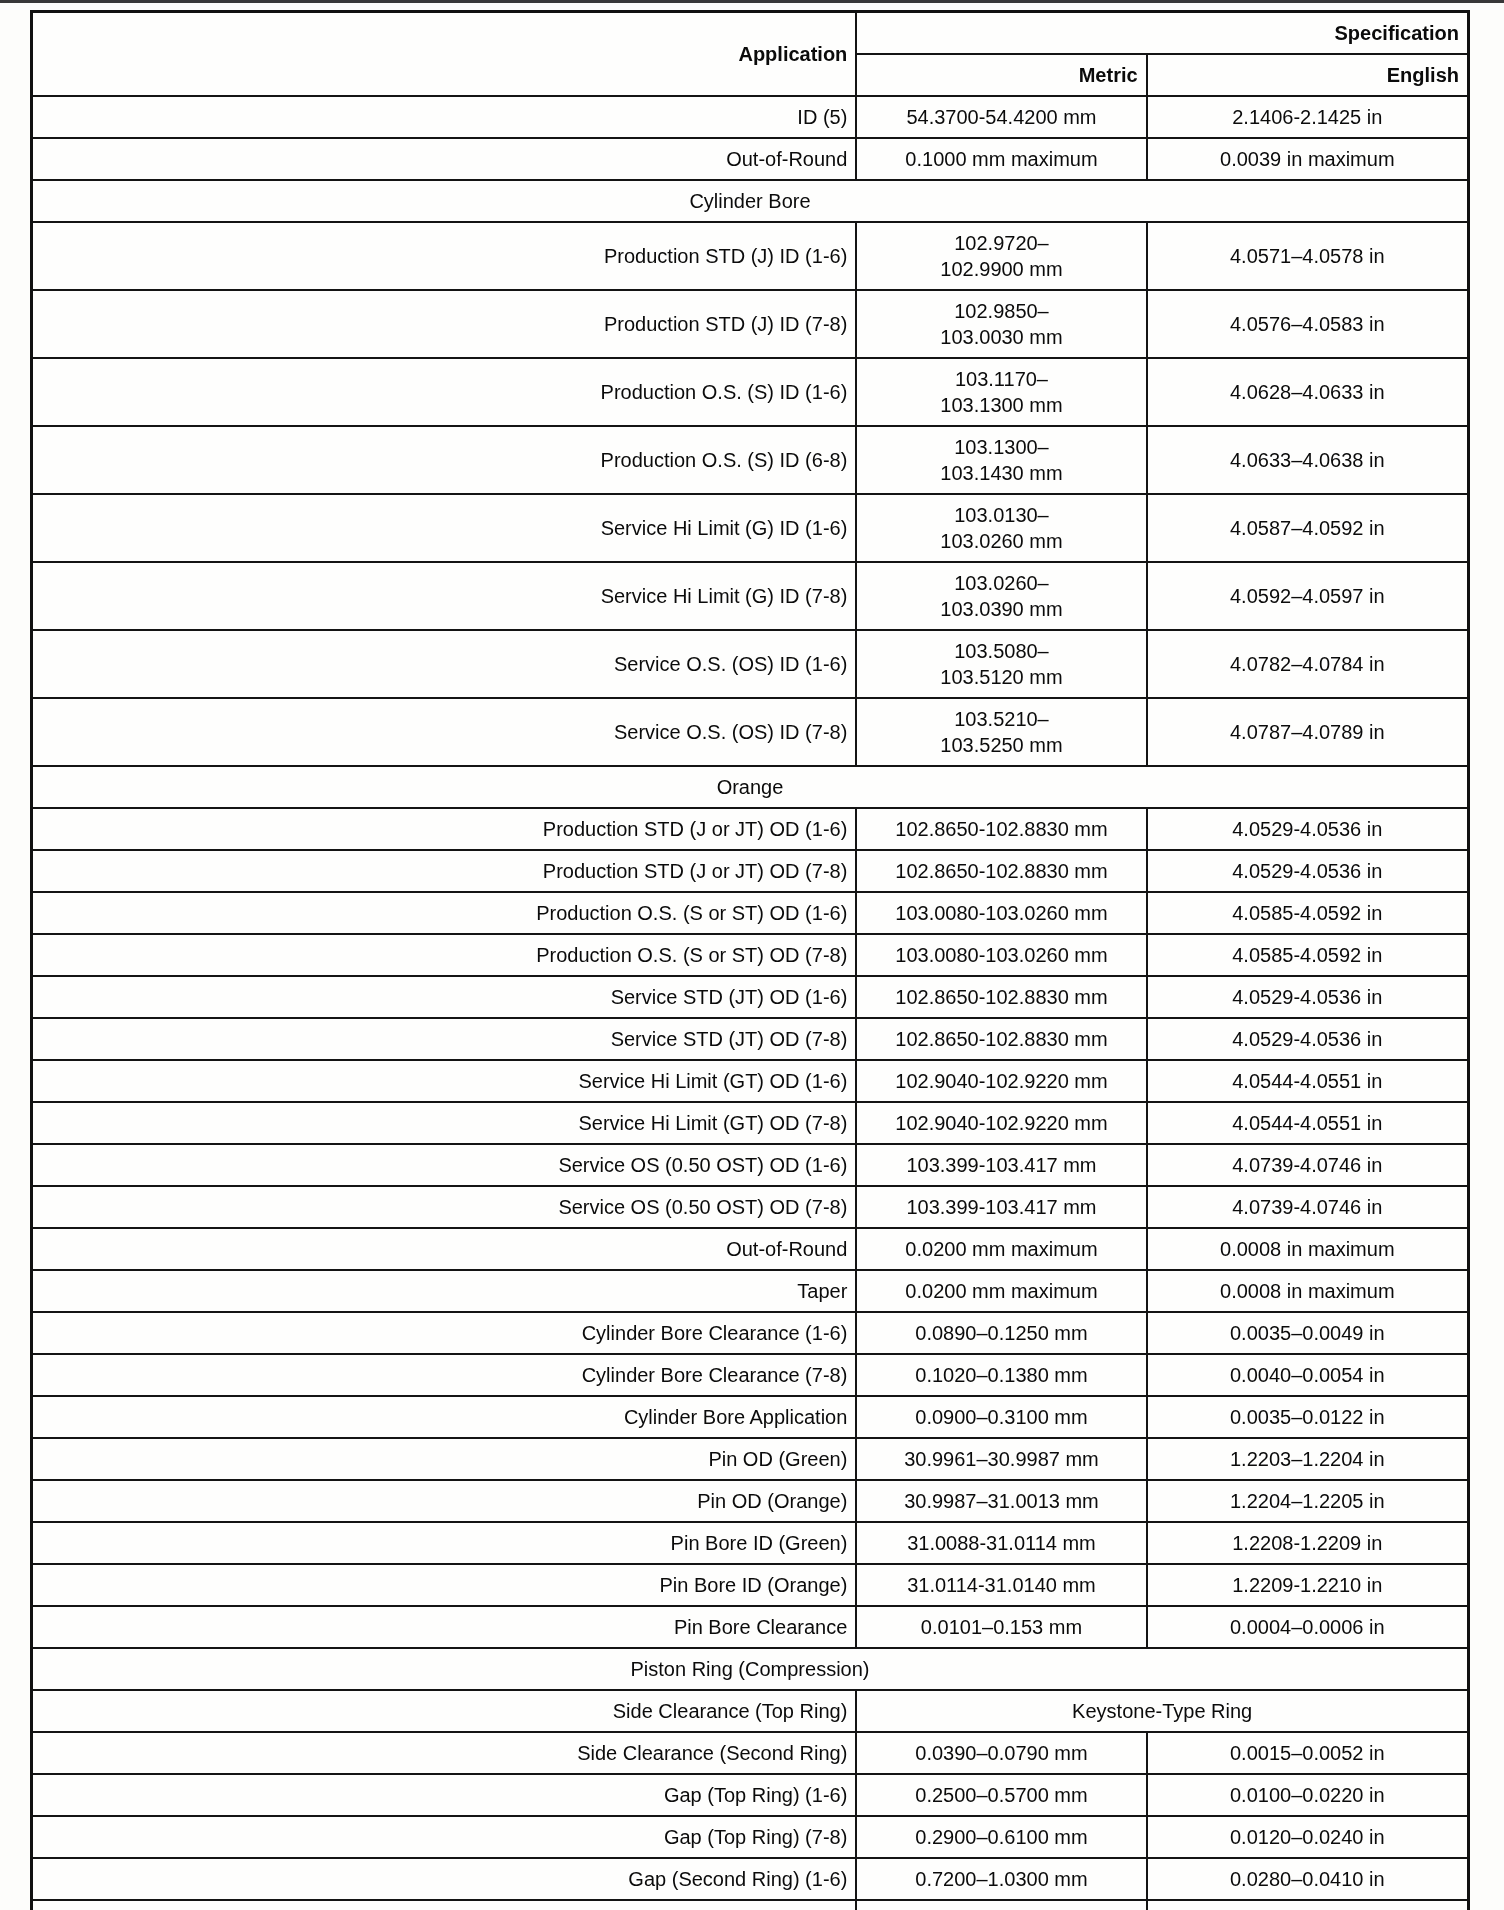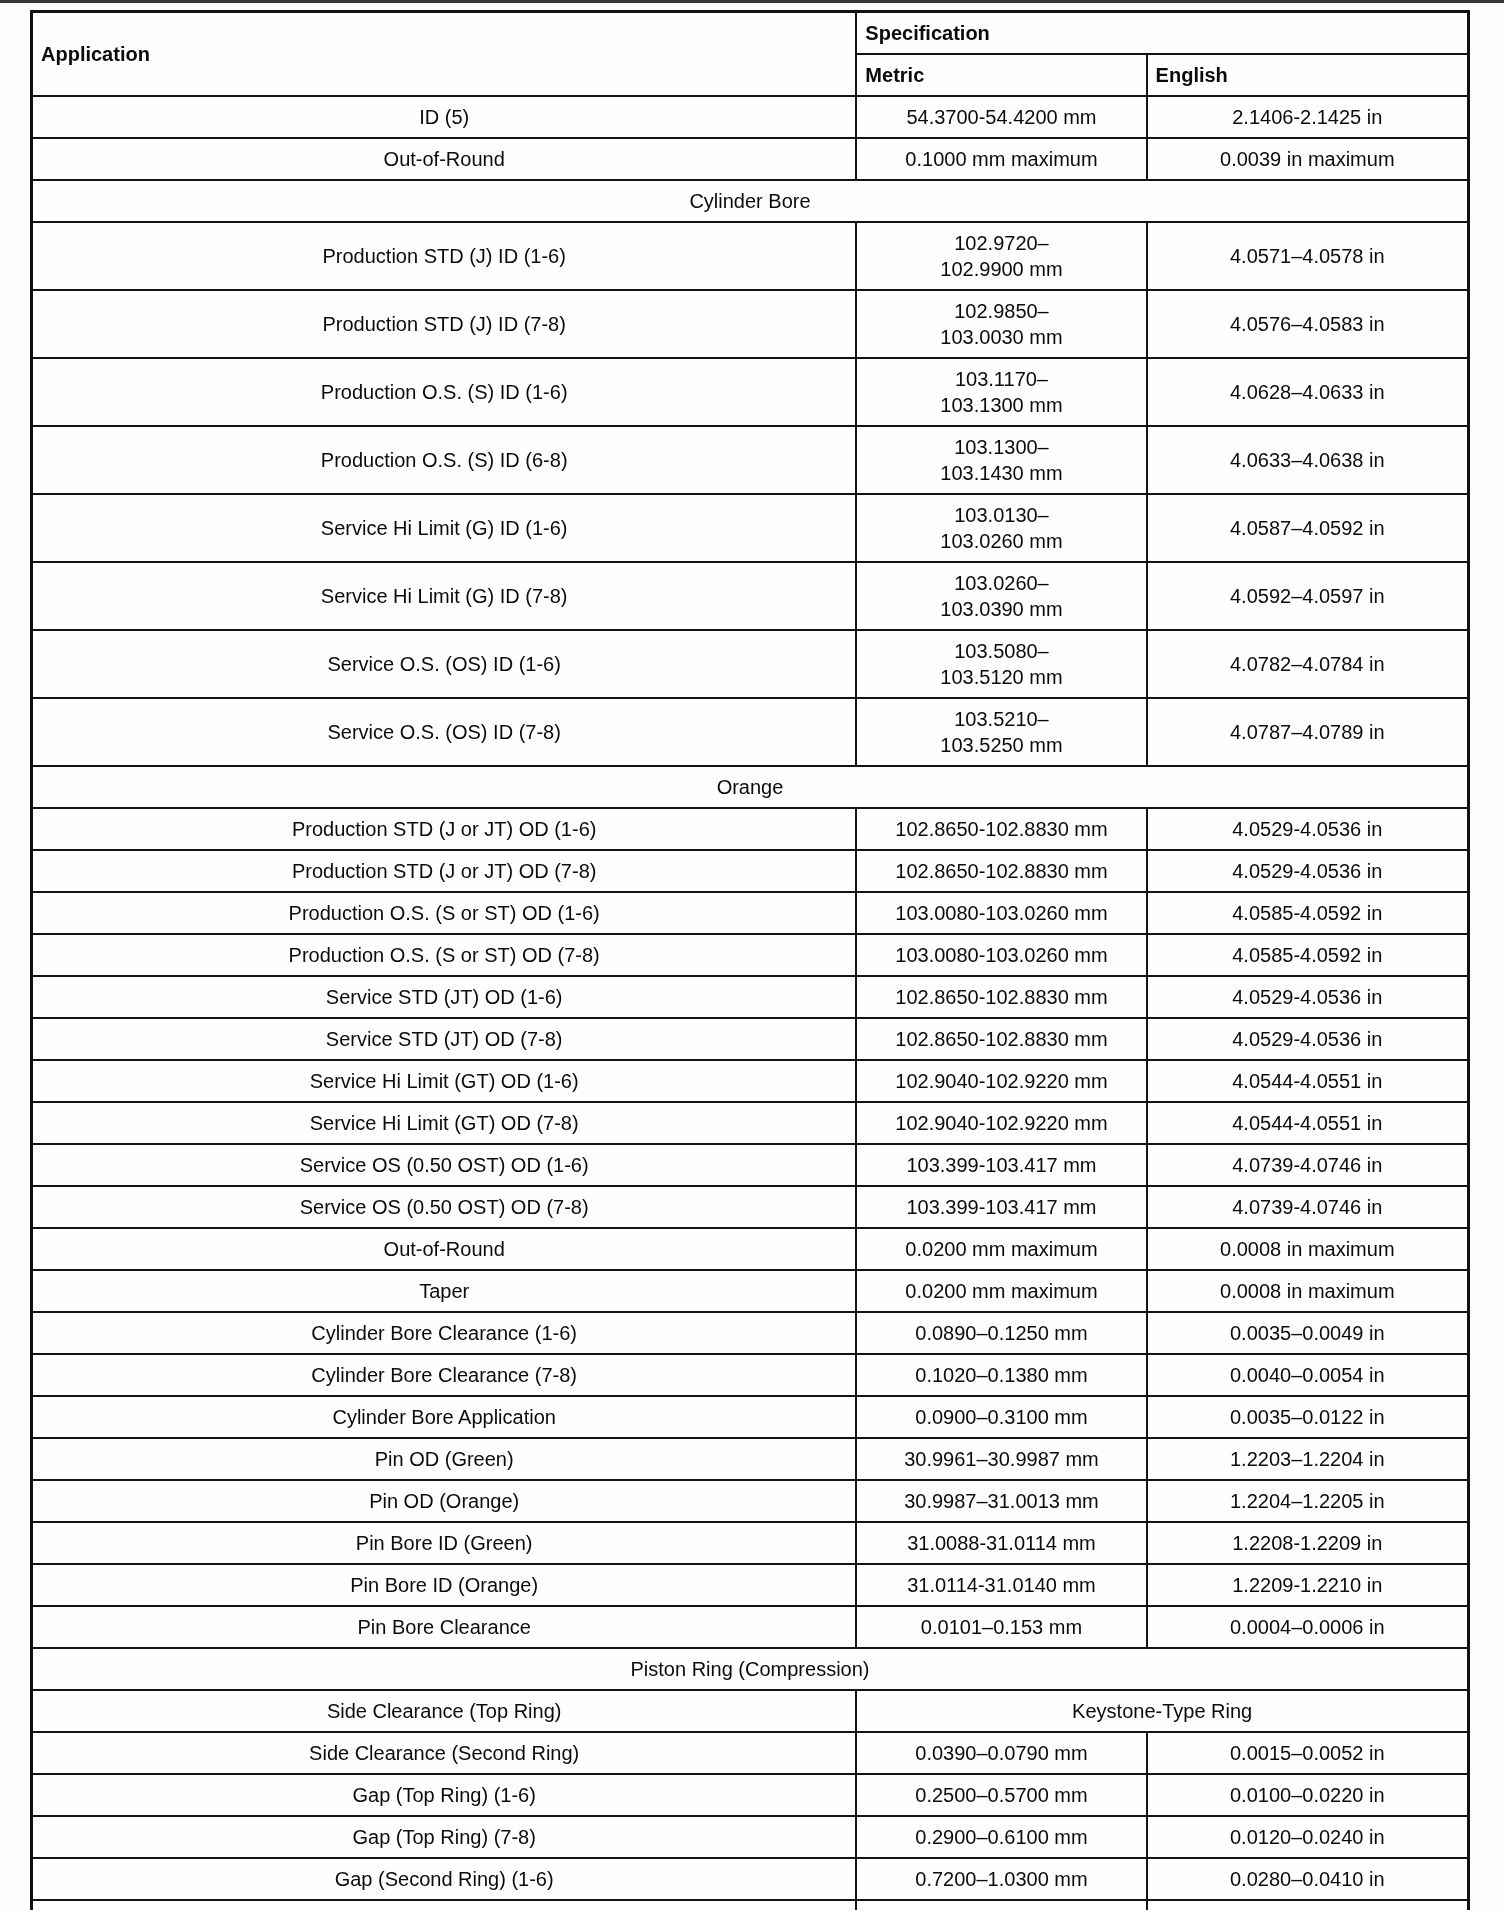--- a/index.html
+++ b/index.html
@@ -45,27 +45,27 @@
   }
   table.spec-table {
     border: 3px solid #111111;
   }
   col.app-col     { width: 57.4%; }
   col.metric-col  { width: 20.2%; }
   col.english-col { width: 22.4%; }
 
   thead th {
     font-weight: bold;
-    text-align: left;
+    text-align: right;
     font-size: 21px;
     padding: 4px 8px;
     margin-left: 23px;
   }
   td.label-cell {
-    text-align: center;
+    text-align: right;
     padding-left: 42px;
   }
   td.section-cell {
     text-align: center;
     padding-left: 14px;
   }
   td.metric-cell,
   td.english-cell,
   td.merged-cell {
     text-align: center;

